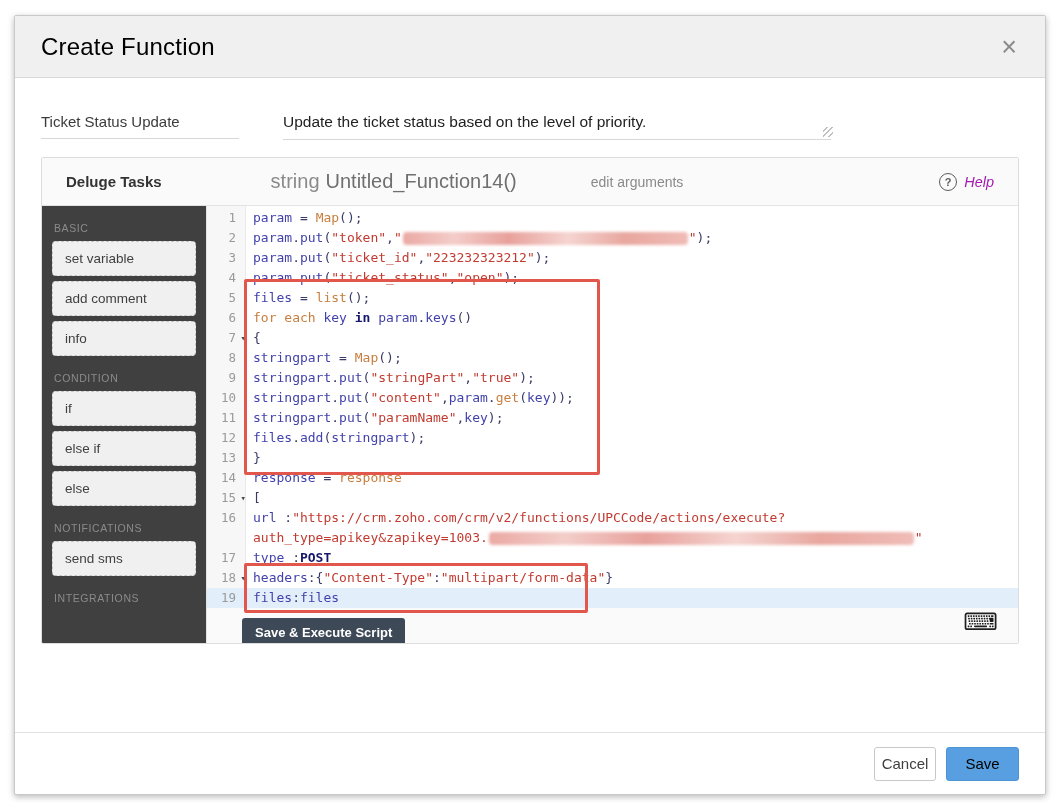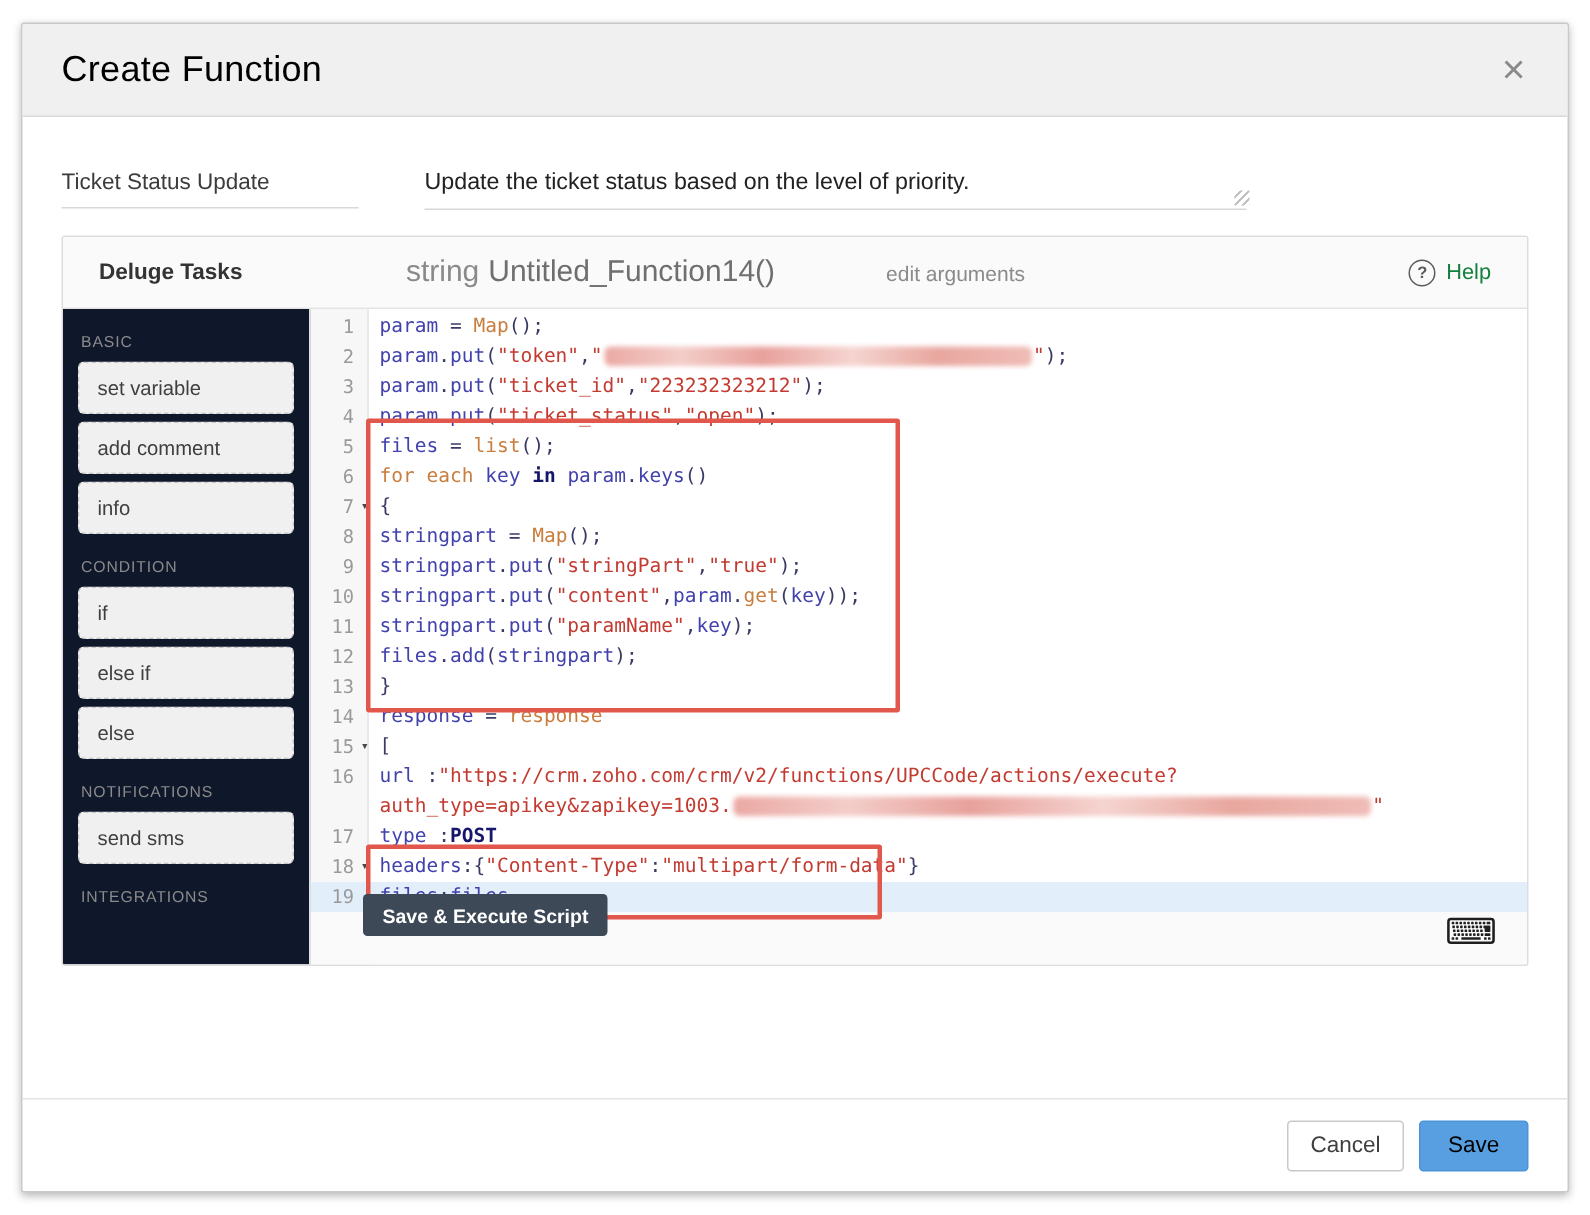--- a/index.html
+++ b/index.html
@@ -45,26 +45,26 @@
   }
   .panel-title { font-size:15px; color:#333; font-weight:700; }
   .fn-sig { margin-left:63px; font-size:20px; color:#6f6f6f; }
   .fn-ret { color:#8a8a8a; margin-right:6px; }
   .edit-args { margin-left:28px; font-size:14px; color:#8a8a8a; cursor:pointer; }
   .help { margin-left:auto; display:flex; align-items:center; cursor:pointer; }
   .help-circle {
     width:18px; height:18px; border:1.4px solid #5c5c5c; border-radius:50%;
     font-size:11px; color:#5c5c5c; display:flex; align-items:center; justify-content:center; font-weight:700;
   }
-  .help-label { margin-left:7px; font-size:14.5px; color:#15803d; }
+  .help-label { margin-left:7px; font-size:14.5px; color:#a21caf;font-style:italic; }
 
   .panel-content { flex:1 1 auto; display:flex; overflow:hidden; }
 
   
-  .sidebar { flex:0 0 165px; background:#0f172a; border-right:1px solid #e3e3e3; overflow:hidden; }
+  .sidebar { flex:0 0 165px; background:#404040; border-right:1px solid #e3e3e3; overflow:hidden; }
   .sec-label { margin:16px 0 7px 12px; font-size:10.5px; color:#8b8b8b; letter-spacing:.6px; }
   .task-btn {
     margin:0 10px 5px 10px; height:35px; background:#f0f0f0;
     border:1px dashed #c6c6c6; border-radius:4px;
     display:flex; align-items:center; padding-left:12px;
     font-size:13.5px; color:#3f3f3f; cursor:pointer;
   }
 
   
   .editor {
@@ -87,37 +87,37 @@
   .code .pl  { color:#3a3a66; }
   .code .kwb { color:#16166b; font-weight:700; }
   .redact {
     display:inline-block; height:13px; border-radius:4px; vertical-align:middle; margin:0 1px;
     background:linear-gradient(90deg,#eba9a4,#f3cdc9 18%,#e8a19c 37%,#f5d4d0 58%,#e8a79f 78%,#f0bcb7);
     filter:blur(1.6px);
   }
 
   .editor-footer { flex:1 1 auto; background:#fafafa; position:relative; }
   .exec-btn {
-    position:absolute; left:35px; top:390px; height:28px; padding:0 13px;
+    position:absolute; left:35px; top:412px; height:28px; padding:0 13px;
     background:#3d4957; color:#fff; font-size:13px; font-weight:700;
     border-radius:3px; display:flex; align-items:center; cursor:pointer; z-index:5;
   }
   .kbd-icon { position:absolute; right:20px; top:404px; font-size:24px; color:#1f1f1f; line-height:1; cursor:pointer; z-index:5; }
 
   .red-box { position:absolute; border:3px solid #e2574c; border-radius:2px; pointer-events:none; z-index:4; }
   .red-box.b1 { left:37px; top:73px;  width:356px; height:196px; }
   .red-box.b2 { left:37px; top:357px; width:344px; height:50px; }
 
   
   .modal-footer {
     margin-top:auto; flex:0 0 62px; border-top:1px solid #e2e2e2;
     display:flex; align-items:center; justify-content:flex-end; padding:0 26px; gap:10px;
   }
   .btn { height:34px; border-radius:3px; font-size:15px; display:flex; align-items:center; justify-content:center; cursor:pointer; }
-  .btn-cancel { width:78px; background:#fff; border:1px solid #c9c9c9; color:#3f3f3f; }
+  .btn-cancel { width:62px; background:#fff; border:1px solid #c9c9c9; color:#3f3f3f; }
   .btn-save { width:73px; background:#579fe0; border:1px solid #4d94d6; color:#000000; }
 </style>
 </head>
 <body>
 
 <div class="modal">
 
   <div class="modal-header">
     <div class="modal-title">Create Function</div>
     <div class="close-x">×</div>

